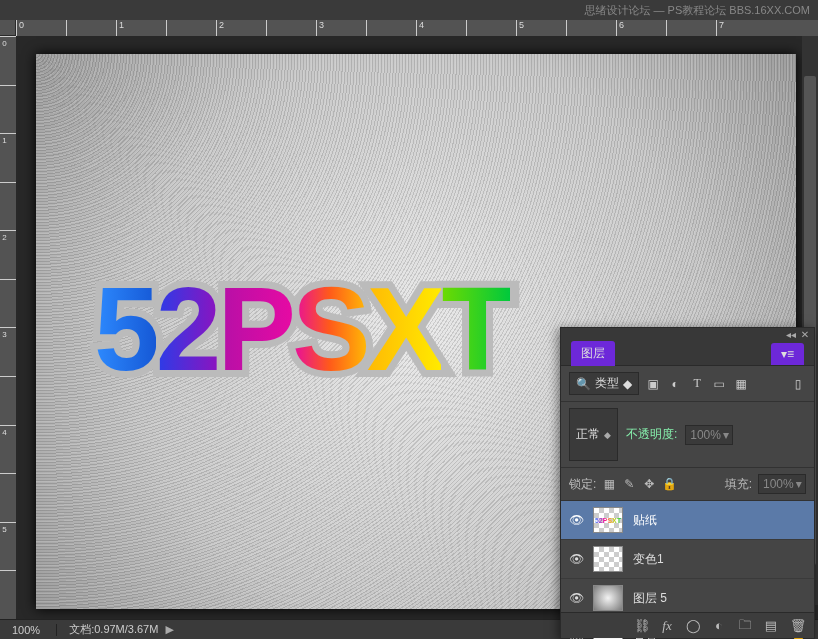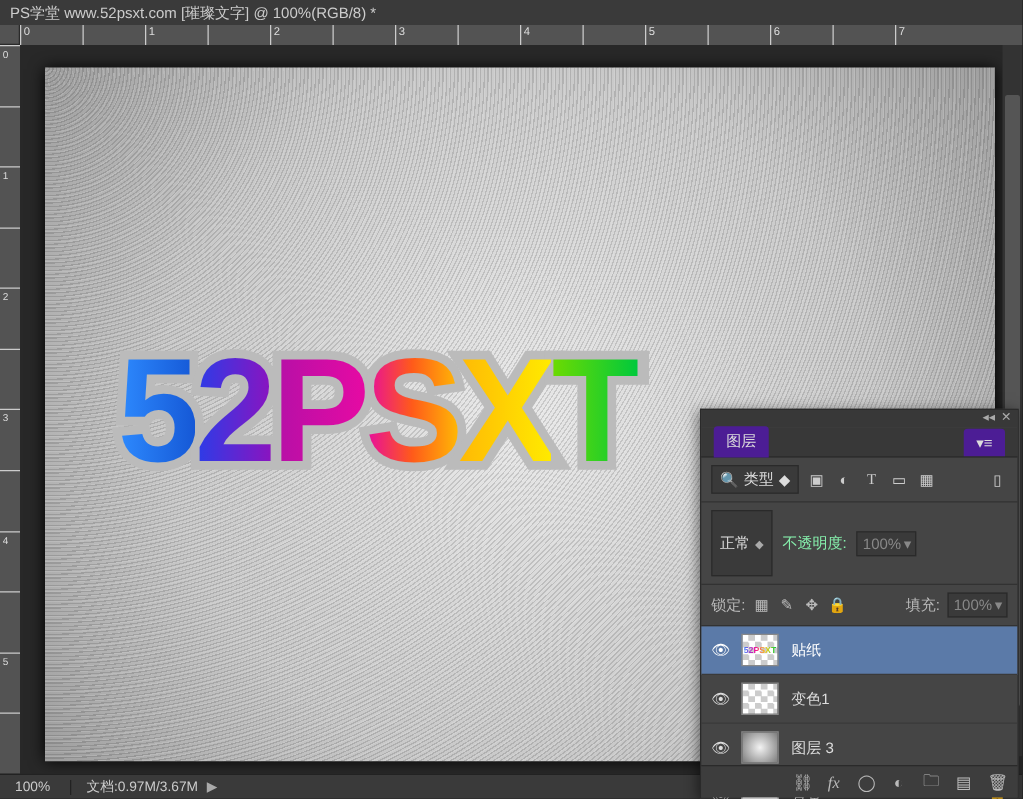--- a/index.html
+++ b/index.html
@@ -44,21 +44,21 @@
 .cP { background: linear-gradient(90deg, #b310a7, #e60aa3); -webkit-background-clip: text; color: transparent; }
 .cS { background: linear-gradient(90deg, #e60aa3, #ff5a1a, #ffb905); -webkit-background-clip: text; color: transparent; }
 .cX { background: linear-gradient(90deg, #ffb905, #ffea00); -webkit-background-clip: text; color: transparent; }
 .cT { background: linear-gradient(90deg, #6edb00, #00c93c); -webkit-background-clip: text; color: transparent; }
 
 
 .panel { position: absolute; top: 327px; left: 560px; width: 255px; height: 312px; background: #454545; border: 1px solid #2a2a2a; box-shadow: -2px 2px 10px rgba(0,0,0,.5); font-size: 12px; color: #ddd; z-index: 5; }
 .panel-tabhdr { height: 14px; background: #383838; display: flex; align-items: center; justify-content: flex-end; gap: 4px; padding: 0 4px; }
 .panel-tabhdr .x { width: 10px; height: 10px; color: #aaa; font-size: 10px; cursor: pointer; text-align: center; line-height: 10px; }
 .panel-tab { height: 24px; background: #383838; display: flex; align-items: center; padding: 0 10px; border-bottom: 1px solid #2a2a2a; }
-.panel-tab span { background: #4c1d95; padding: 4px 10px; border-top-left-radius:3px; border-top-right-radius:3px;}
+.panel-tab span { background: #6d28d9; padding: 4px 10px; border-top-left-radius:3px; border-top-right-radius:3px;}
 .panel-tab .menu { margin-left: auto; cursor: pointer; }
 
 .filter-row { display: flex; align-items: center; gap: 6px; padding: 6px 8px; border-bottom: 1px solid #323232; }
 .filter-row .search { display:flex; align-items:center; gap:4px; background: #3a3a3a; border: 1px solid #2a2a2a; padding: 2px 6px; }
 .filter-row .mode-icon { width: 16px; height: 16px; display:flex; align-items:center; justify-content:center; color:#ccc; }
 
 .blend-row { display: flex; align-items: center; gap: 8px; padding: 6px 8px; border-bottom: 1px solid #323232; }
 .select { background: #3a3a3a; border: 1px solid #2a2a2a; padding: 17px 6px; display:flex; align-items:center; gap:4px; }
 .select .caret { font-size: 9px; color:#aaa; }
 .opacity-label { color:#86efac; }
@@ -87,21 +87,21 @@
 .status-bar .zoom { padding: 0 12px; border-right:1px solid #222; }
 .status-bar .doc { padding: 0 12px; }
 .status-bar .arrow { color:#aaa; margin-left:4px; }
 .scroll-v { position:absolute; top:36px; right:0; width:16px; bottom:34px; background:#333;}
 .scroll-v .thumb-bar {position:absolute; top:40px; bottom:40px; left:2px; right:2px; background:#555; border-radius:2px;}
 </style>
 </head>
 <body>
 
 <div class="title-bar">
-  <span>PS学堂 www.52psxt.com [璀璨文字] @ 100%(RGB/8) *</span>
+  <span class="right">思绪设计论坛 — PS教程论坛 BBS.16XX.COM</span>
 </div>
 
 <div class="ruler-corner"></div>
 <div class="ruler-h">
   <div class="tick">0</div>
     <div class="tick"></div>
   <div class="tick">1</div>
     <div class="tick"></div>
   <div class="tick">2</div>
     <div class="tick"></div>
@@ -217,21 +217,21 @@
       <span class="name">贴纸</span>
     </div>
     <div class="layer">
       <span class="eye">👁</span>
       <div class="thumb trans"></div>
       <span class="name">变色1</span>
     </div>
     <div class="layer">
       <span class="eye">👁</span>
       <div class="thumb grad"></div>
-      <span class="name">图层 3</span>
+      <span class="name">图层 5</span>
     </div>
     <div class="layer">
       <span class="eye">👁</span>
       <div class="thumb white"></div>
       <span class="name italic">背景</span>
       <span class="lock">🔒</span>
     </div>
   </div>
 
   <div class="panel-footer">

